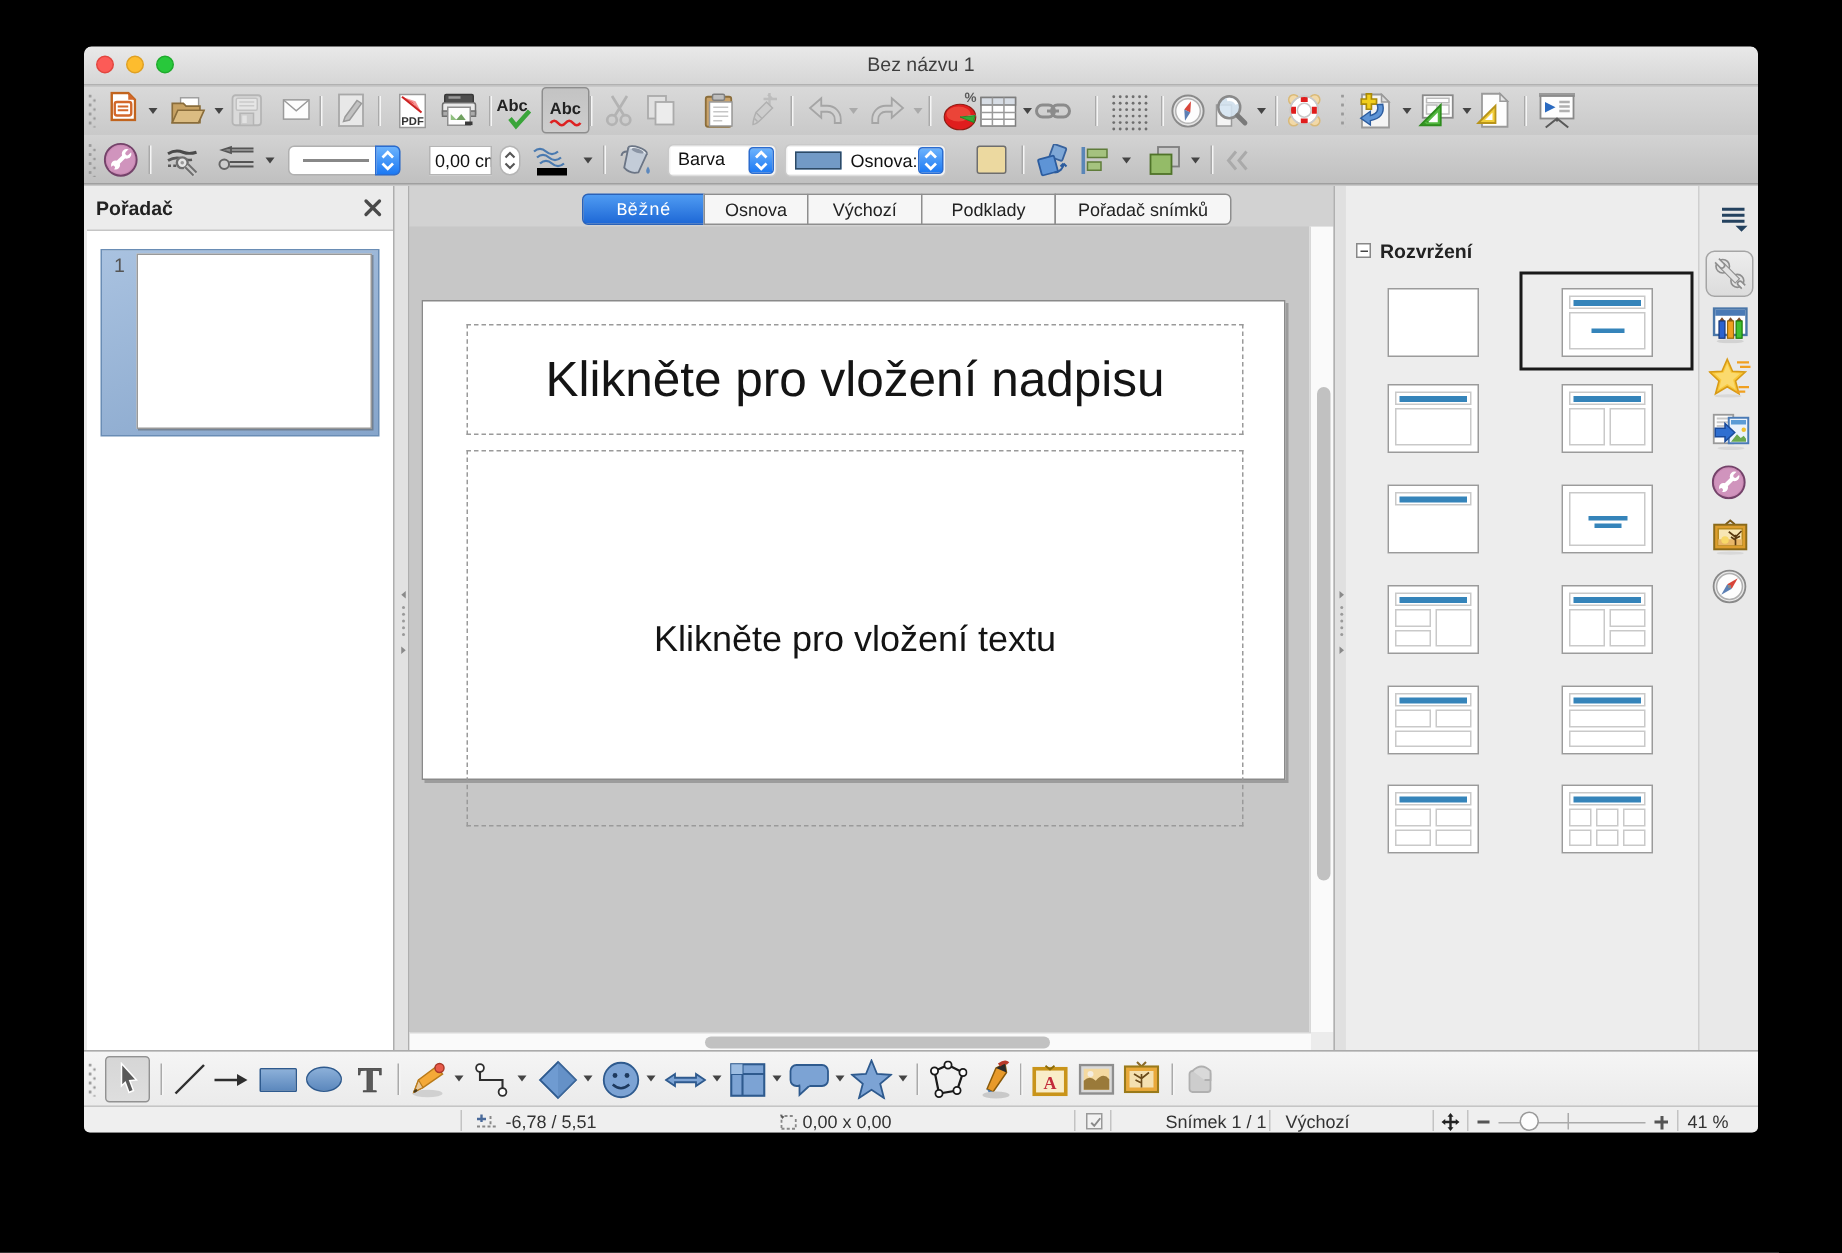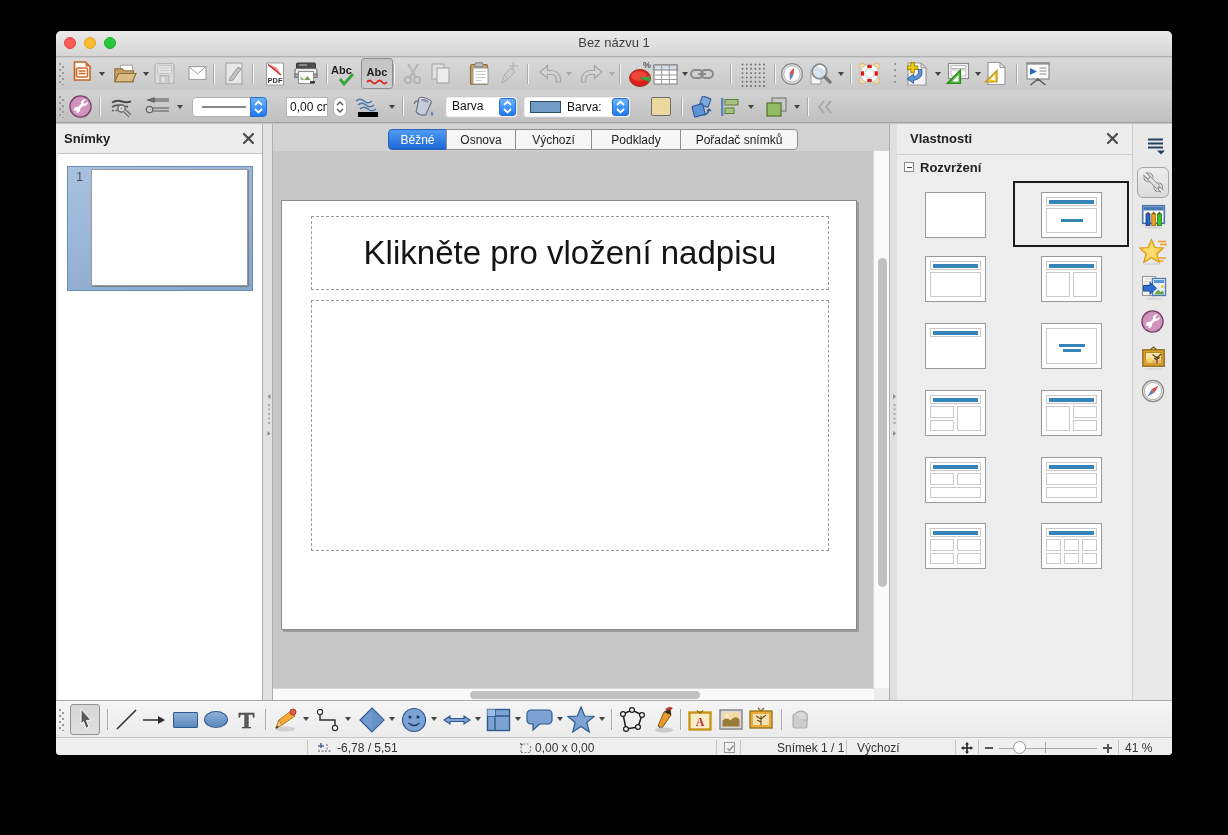--- a/index.html
+++ b/index.html
@@ -34,21 +34,21 @@
 .vsep { position:absolute; width:1px; background:#f5f5f5; box-shadow:-1px 0 0 #aaa; }
 .ico { position:absolute; }
 .darr { position:absolute; width:0; height:0; border-left:3.5px solid transparent; border-right:3.5px solid transparent; border-top:4px solid #444; }
 .darr.dis { border-top-color:#aaa; }
 #leftpanel { position:absolute; left:0; top:93px; width:206px; height:576px; background:#fff; }
 #lph { position:absolute; left:0; top:0; width:206px; height:30px; background:#ececec; border-bottom:1px solid #c5c5c5; }
 #lsplit { position:absolute; left:206px; top:93px; width:11px; height:576px; background:#e2e2e2; border-left:1px solid #aeaeae; border-right:1px solid #aeaeae; }
 #center { position:absolute; left:217px; top:93px; width:616px; height:576px; background:#c7c7c7; }
 #tabrow { position:absolute; left:0; top:0; width:616px; height:27px; background:#d2d2d2; }
 .tab { position:relative; display:inline-block; height:21px; line-height:20px; padding:0; text-align:center; font-size:12px; color:#222; background:#f6f6f6; border:1px solid #8e8e8e; margin-left:-1px; vertical-align:top; }
-#slide { position:absolute; left:8px; top:76px; width:576px; height:430px; background:#fff; border:1px solid #8a8a8a; box-shadow:2px 2px 0 rgba(120,120,120,0.55); }
+#slide { position:absolute; left:8px; top:76px; width:576px; height:320px; background:#fff; border:1px solid #8a8a8a; box-shadow:2px 2px 0 rgba(120,120,120,0.55); }
 .ph { position:absolute; border:1px dashed #9a9a9a; }
 #vscroll { position:absolute; right:0; top:27px; width:16px; height:537px; background:#fafafa; border-left:1px solid #d8d8d8; }
 #hscroll { position:absolute; left:0; top:564px; width:601px; height:12px; background:#fafafa; border-top:1px solid #d8d8d8; }
 .thumbbar { position:absolute; background:#c1c1c1; border-radius:7px; }
 #rsplit { position:absolute; left:833px; top:93px; width:8px; height:576px; background:#e0e0e0; border-left:1px solid #b0b0b0; }
 #rightpanel { position:absolute; left:841px; top:93px; width:235px; height:576px; background:#ededed; }
 #rph { position:absolute; left:0; top:0; width:235px; height:31px; background:#ececec; border-bottom:1px solid #cfcfcf; }
 #iconstrip { position:absolute; left:1076px; top:93px; width:40px; height:576px; background:#e9e9e9; border-left:1px solid #cfcfcf; }
 .lthumb { position:absolute; width:61px; height:46px; background:#fff; border:1px solid #9b9b9b; }
 .lbox { position:absolute; border:1px solid #c9c9c9; background:#fff; }
@@ -374,21 +374,21 @@
     <div class="abs" style="left:391px; top:8px; width:52px; height:18px; background:#fff; font-size:12px; color:#111; line-height:17px; padding-left:5px;">Barva</div>
     <div class="abs" style="left:443px; top:8px; width:17px; height:18px; background:linear-gradient(#6cb3fd,#1c79f3); border-radius:3px; border:1px solid #2a6cd0;">
       <svg width="15" height="16" viewBox="0 0 15 16">
           <path d="M4 6 L7.5 2.5 L11 6 M4 10 L7.5 13.5 L11 10" stroke="#fff" stroke-width="1.8" fill="none"></path>
         </svg>
     </div>
 
     <div class="abs" style="left:467px; top:6px; width:108px; height:22px; background:#f2f2f2; border:1px solid #c9c9c9; border-radius:4px;"></div>
     <div class="abs" style="left:469px; top:8px; width:87px; height:18px; background:#fff;"></div>
     <div class="abs" style="left:474px; top:11px; width:31px; height:12px; background:#729ac6; border:1px solid #2d4a66;"></div>
-    <div class="abs" style="left:511px; top:8px; font-size:12px; color:#111; line-height:18px;">Barva:</div>
+    <div class="abs" style="left:511px; top:8px; font-size:12px; color:#111; line-height:18px;">Osnova:</div>
     <div class="abs" style="left:556px; top:8px; width:17px; height:18px; background:linear-gradient(#6cb3fd,#1c79f3); border-radius:3px; border:1px solid #2a6cd0;">
       <svg width="15" height="16" viewBox="0 0 15 16">
           <path d="M4 6 L7.5 2.5 L11 6 M4 10 L7.5 13.5 L11 10" stroke="#fff" stroke-width="1.8" fill="none"></path>
         </svg>
     </div>
 
     <div class="abs" style="left:595px; top:7px; width:20px; height:19px; background:#ecd9a0; border:1px solid #6e6e6e; border-radius:2px;"></div>
     <div class="vsep" style="left:626px; top:7px; height:19px;"></div>
 
     <svg class="ico" style="left:634px; top:6px;" width="24" height="23" viewBox="0 0 24 23">
@@ -411,21 +411,21 @@
     <div class="darr" style="left:738px; top:15px;"></div>
     <div class="vsep" style="left:752px; top:7px; height:19px;"></div>
 
     <svg class="ico" style="left:760px; top:9px;" width="18" height="16" viewBox="0 0 18 16">
       <path d="M8 2 L3 8 L8 14 M15 2 L10 8 L15 14" stroke="#aaa" stroke-width="2" fill="none"></path>
     </svg>
   </div>
   <div class="abs" style="left:0; top:93px; width:2px; height:576px; background:#ebebeb; z-index:5;"></div>
   <div id="leftpanel">
     <div id="lph">
-      <span style="position:absolute; left:8px; top:7px; font-size:13px; font-weight:bold; color:#222;">Snímky</span>
+      <span style="position:absolute; left:8px; top:7px; font-size:13px; font-weight:bold; color:#222;">Pořadač</span>
       <svg style="position:absolute; right:7px; top:8px;" width="13" height="13" viewBox="0 0 13 13">
           <path d="M2 2 L11 11 M11 2 L2 11" stroke="#4a4a4a" stroke-width="2.2" stroke-linecap="round"></path>
         </svg>
     </div>
     <div style="position:absolute; left:11px; top:42px; width:186px; height:125px; background:linear-gradient(160deg,#a9c2e0,#86a5cb); border:1px solid #6a8db5;"></div>
     <div style="position:absolute; left:20px; top:45px; font-size:13px; color:#555;">1</div>
     <div style="position:absolute; left:35px; top:45px; width:157px; height:117px; background:#fff; border:1px solid #999; box-shadow:1px 1px 0 rgba(90,90,90,.5);"></div>
   </div>
   <div id="lsplit">
     <svg class="abs" style="left:2px; top:269px;" width="8" height="44" viewBox="0 0 8 44">
@@ -436,27 +436,28 @@
           <circle cx="4" cy="21" r="1"></circle>
           <circle cx="4" cy="25.5" r="1"></circle>
           <circle cx="4" cy="30" r="1"></circle>
         </g>
       <path d="M2.5 38 l3 2.5 l-3 2.5 z" fill="#8a8a8a"></path>
     </svg>
   </div>
   <div id="center">
     <div id="tabrow">
       <div style="position:absolute; left:116px; top:5px;">
-        <div class="tab" style="width:59px; background:linear-gradient(#4f9bf2,#1e68d6); color:#fff; border-color:#2a62b8; border-radius:4px 0 0 4px;">Běžné</div><div class="tab" style="width:70px;">Osnova</div><div class="tab" style="width:77px;">Výchozí</div><div class="tab" style="width:90px;">Podklady</div><div class="tab" style="width:118px; border-radius:0 4px 4px 0;">Pořadač snímků</div>
+        <div class="tab" style="width:82px; background:linear-gradient(#4f9bf2,#1e68d6); color:#fff; border-color:#2a62b8; border-radius:4px 0 0 4px;font-family:Liberation Mono, monospace;">Běžné</div><div class="tab" style="width:70px;">Osnova</div><div class="tab" style="width:77px;">Výchozí</div><div class="tab" style="width:90px;">Podklady</div><div class="tab" style="width:118px; border-radius:0 4px 4px 0;">Pořadač snímků</div>
       </div>
     </div>
     <div id="slide">
       <div class="ph" style="left:29px; top:15px; width:518px; height:74px;"></div>
       <div style="position:absolute; left:29px; top:32px; width:518px; height:40px; line-height:40px; text-align:center; font-size:33px; color:#141414;">Klikněte pro vložení nadpisu</div>
       <div class="ph" style="left:29px; top:99px; width:518px; height:251px;"></div>
+      <div style="position:absolute; left:29px; top:211px; width:518px; height:30px; line-height:30px; text-align:center; font-size:24px; color:#141414;">Klikněte pro vložení textu</div>
     </div>
     <div id="vscroll">
         <div class="thumbbar" style="left:3.5px; top:107px; width:9px; height:329px;"></div>
       </div>
     <div id="hscroll">
         <div class="thumbbar" style="left:197px; top:1.5px; width:230px; height:8.5px;"></div>
       </div>
       <div class="abs" style="left:601px; top:564px; width:15px; height:12px; background:#ececec;"></div>
   </div>
   <div id="rsplit">
@@ -466,26 +467,20 @@
           <circle cx="3.5" cy="12" r="1"></circle>
           <circle cx="3.5" cy="16.5" r="1"></circle>
           <circle cx="3.5" cy="21" r="1"></circle>
           <circle cx="3.5" cy="25.5" r="1"></circle>
           <circle cx="3.5" cy="30" r="1"></circle>
         </g>
       <path d="M2 38 l3 2.5 l-3 2.5 z" fill="#8a8a8a"></path>
     </svg>
   </div>
   <div id="rightpanel">
-    <div id="rph">
-      <span style="position:absolute; left:13px; top:7px; font-size:13px; font-weight:bold; color:#222;">Vlastnosti</span>
-      <svg style="position:absolute; right:13px; top:8px;" width="13" height="13" viewBox="0 0 13 13">
-          <path d="M2 2 L11 11 M11 2 L2 11" stroke="#4a4a4a" stroke-width="2.2" stroke-linecap="round"></path>
-        </svg>
-    </div>
     <div style="position:absolute; left:7px; top:38px; width:10px; height:10px; border:1px solid #888; background:#fff;">
         <div style="position:absolute; left:1.5px; top:3.5px; width:5px; height:1px; background:#444;"></div>
       </div>
     <span style="position:absolute; left:23px; top:36px; font-size:13px; font-weight:bold; color:#222;">Rozvržení</span>
     <div id="laygrid">
 
       <div class="abs" style="left:116px; top:57px; width:116px; height:66px; border:2px solid #1a1a1a;"></div>
 
       <div class="lthumb" style="left:28px; top:68px;"></div>
 

